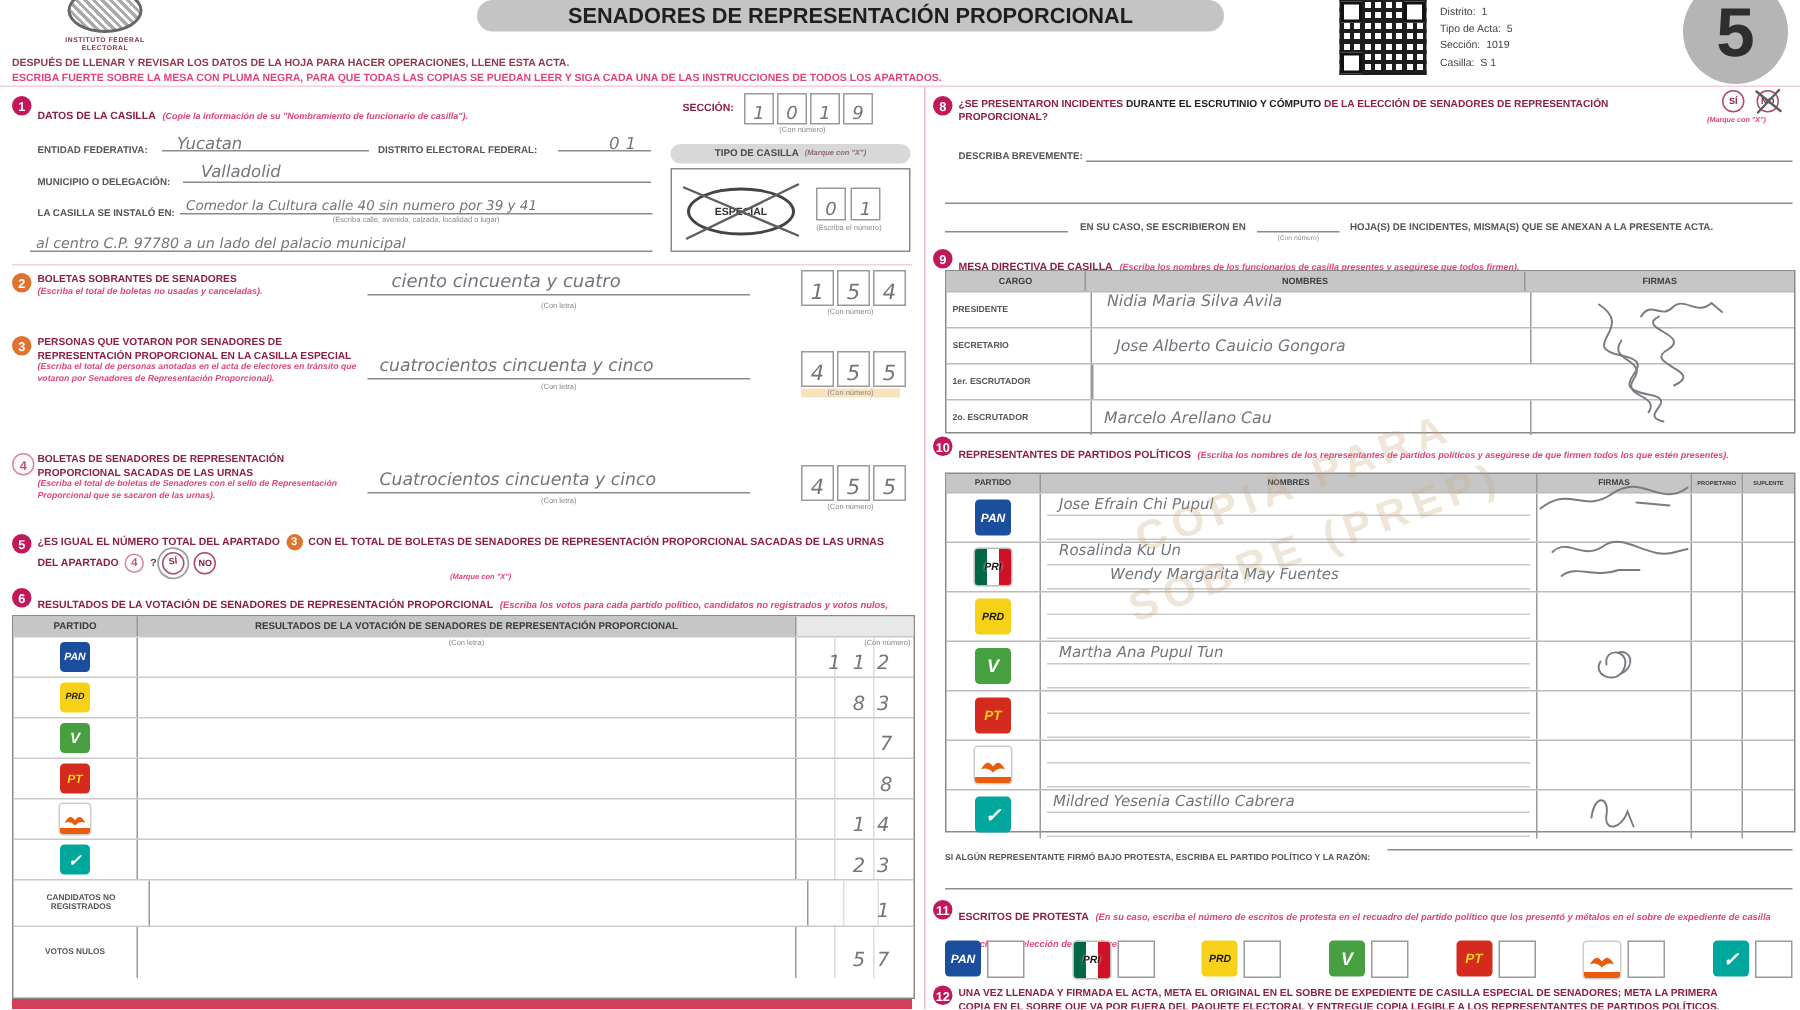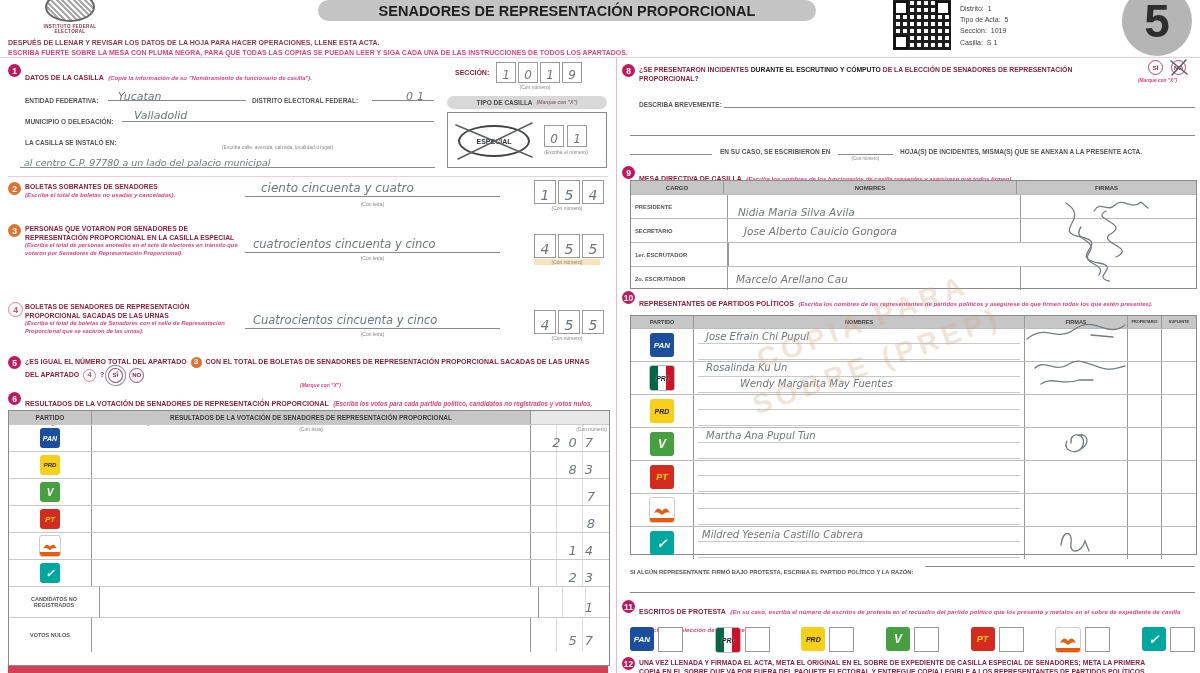--- a/index.html
+++ b/index.html
@@ -118,20 +118,23 @@
   <div class="c line" style="left:372px;top:88px;width:62px;height:12px;">
     <span class="hw" style="font-size:11px;letter-spacing:4px;position:relative;top:-2px;left:14px;margin-left:20px;">01</span>
   </div>
 
   <div class="c lbl" style="left:25px;top:118px;">MUNICIPIO O DELEGACIÓN:</div>
   <div class="c line" style="left:122px;top:108px;width:312px;height:13px;">
     <span class="hw" style="font-size:11px;position:relative;top:-3px;left:12px;">Valladolid</span>
   </div>
 
   <div class="c lbl" style="left:25px;top:139px;">LA CASILLA SE INSTALÓ EN:</div>
+  <div class="c line" style="left:120px;top:129px;width:315px;height:13px;">
+    <span class="hw" style="font-size:9px;position:relative;top:-2px;left:4px;white-space:nowrap;">Comedor la Cultura calle 40 sin numero por 39 y 41</span>
+  </div>
   <div class="c tiny" style="left:120px;top:144px;width:315px;text-align:center;">(Escriba calle, avenida, calzada, localidad o lugar)</div>
   <div class="c line" style="left:20px;top:152px;width:415px;height:15px;">
     <span class="hw" style="font-size:9.5px;position:relative;top:0px;left:4px;white-space:nowrap;">al centro C.P. 97780 a un lado del palacio municipal</span>
   </div>
 
   <div class="c" style="left:447px;top:96px;width:160px;height:13px;background:#d8d8d8;border-radius:7px;
               display:flex;align-items:center;justify-content:center;gap:4px;">
     <span style="font-size:6.5px;font-weight:bold;color:#4a4a4a;">TIPO DE CASILLA</span>
     <span class="hint" style="font-size:5px;color:#8a6a75;">(Marque con "X")</span>
   </div>
@@ -252,21 +255,21 @@
             <i>PAN</i>
           </span>
       </div>
       <div style="width:438px;position:relative;">
         <span class="tiny" style="position:absolute;left:0;right:0;top:1px;text-align:center;">(Con letra)</span>
       </div>
       <div style="flex:1;border-left:1px solid #999;position:relative;
                   background-image:linear-gradient(#ddd,#ddd),linear-gradient(#ddd,#ddd);
                   background-size:1px 100%;background-position:33% 0,66% 0;background-repeat:no-repeat;">
         <span class="tiny" style="position:absolute;right:2px;top:1px;">(Con número)</span>
-        <span class="hw" style="position:absolute;right:8px;bottom:1px;font-size:13px;letter-spacing:8px;">207</span>
+        <span class="hw" style="position:absolute;right:8px;bottom:1px;font-size:13px;letter-spacing:8px;">112</span>
       </div>
     </div>
 
 
     <div style="display:flex;height:26px;border-top:1px solid #c9c9c9;">
       <div style="width:82px;border-right:1px solid #999;display:flex;align-items:center;justify-content:center;">
         <span class="logo prd" style="width:20px;height:20px;">
             <i>PRD</i>
           </span>
       </div>
@@ -383,21 +386,21 @@
   </div>
 
   <div class="c" style="left:630px;top:180px;width:565px;height:107px;border:1px solid #8a8a8a;">
     <div style="display:flex;height:13px;">
       <div class="thead" style="width:92px;font-size:6px;border-right:1px solid #999;">CARGO</div>
       <div class="thead" style="width:292px;font-size:6px;">NOMBRES</div>
       <div class="thead" style="flex:1;font-size:6px;border-left:1px solid #999;">FIRMAS</div>
     </div>
     <div style="display:flex;height:23px;border-top:1px solid #bbb;">
       <div style="width:92px;border-right:1px solid #999;font-size:5.8px;font-weight:bold;color:#555;display:flex;align-items:center;padding-left:4px;">PRESIDENTE</div>
-      <div style="width:292px;display:flex;align-items:flex-end;">
+      <div style="width:292px;display:flex;align-items:flex-start;">
           <span class="hw" style="font-size:10.5px;padding-left:10px;">Nidia Maria Silva Avila</span>
         </div>
       <div style="flex:1;border-left:1px solid #999;position:relative;">
         <svg class="sig" style="position:absolute;left:70px;top:3px;" width="60" height="18">
             <path d="M3,13 C10,2 16,15 24,7 S40,13 50,4 L57,10"></path>
           </svg>
       </div>
     </div>
     <div style="display:flex;height:23px;border-top:1px solid #bbb;">
       <div style="width:92px;border-right:1px solid #999;font-size:5.8px;font-weight:bold;color:#555;display:flex;align-items:center;padding-left:4px;">SECRETARIO</div>

